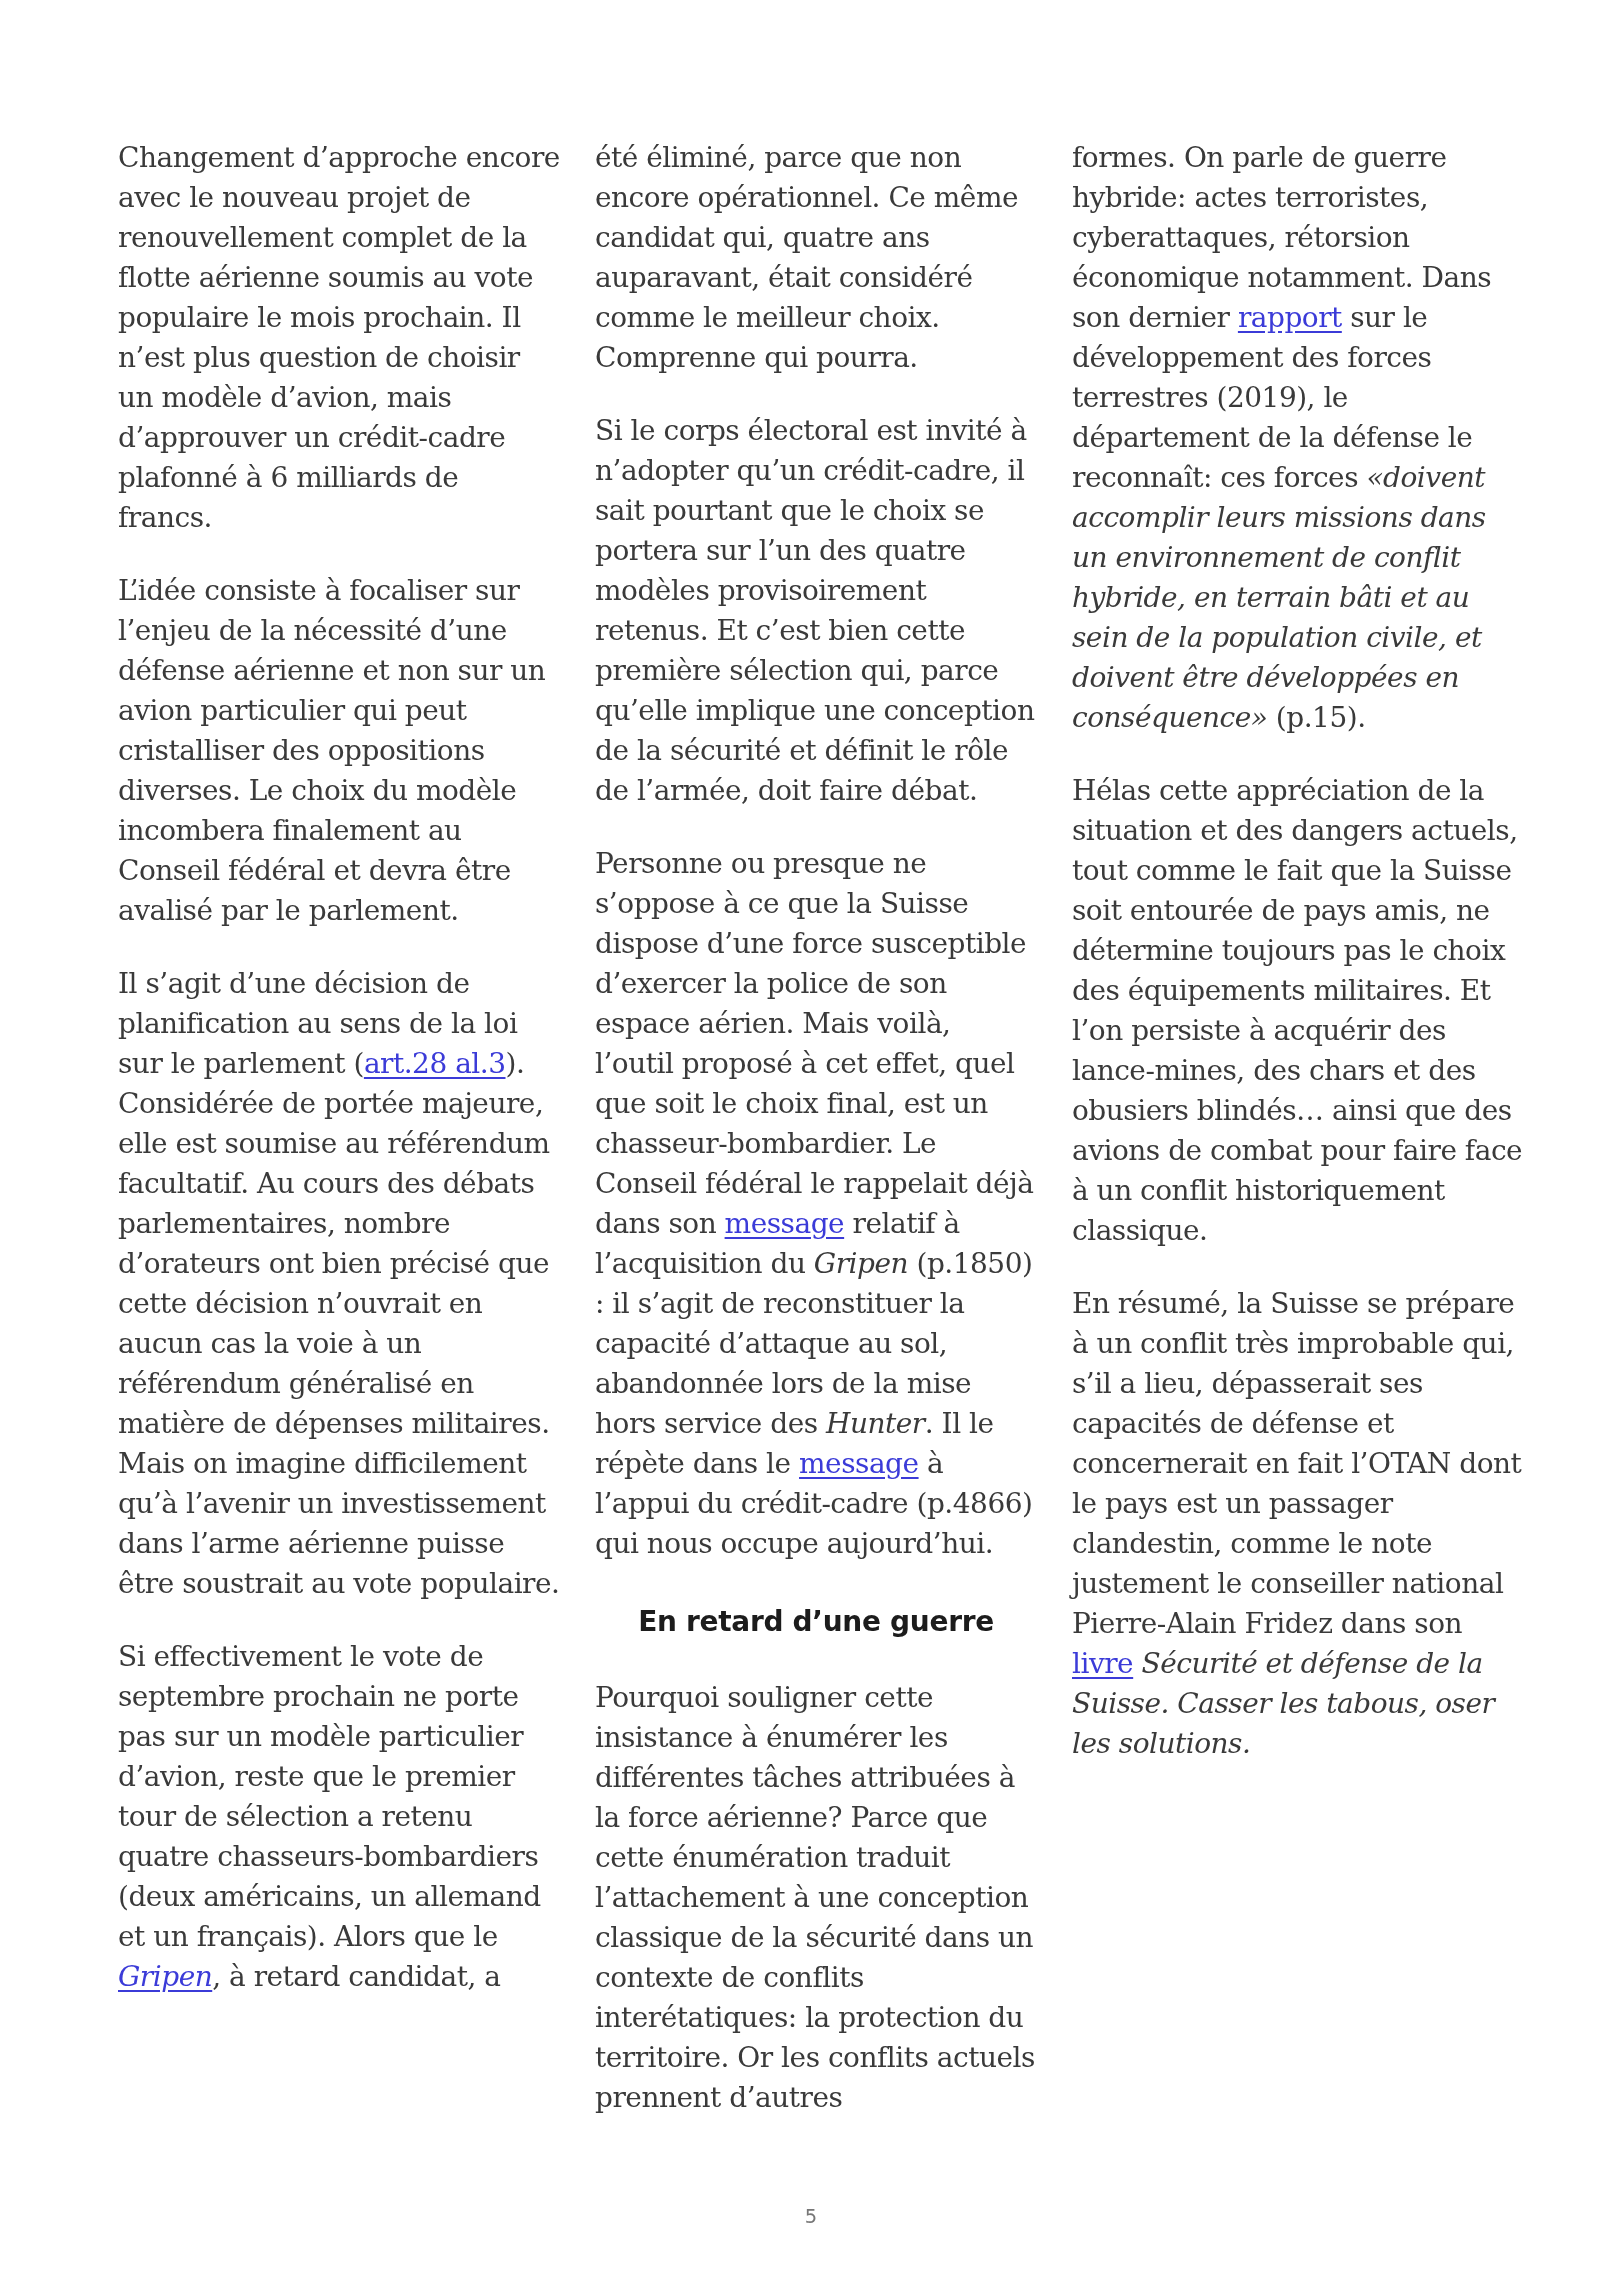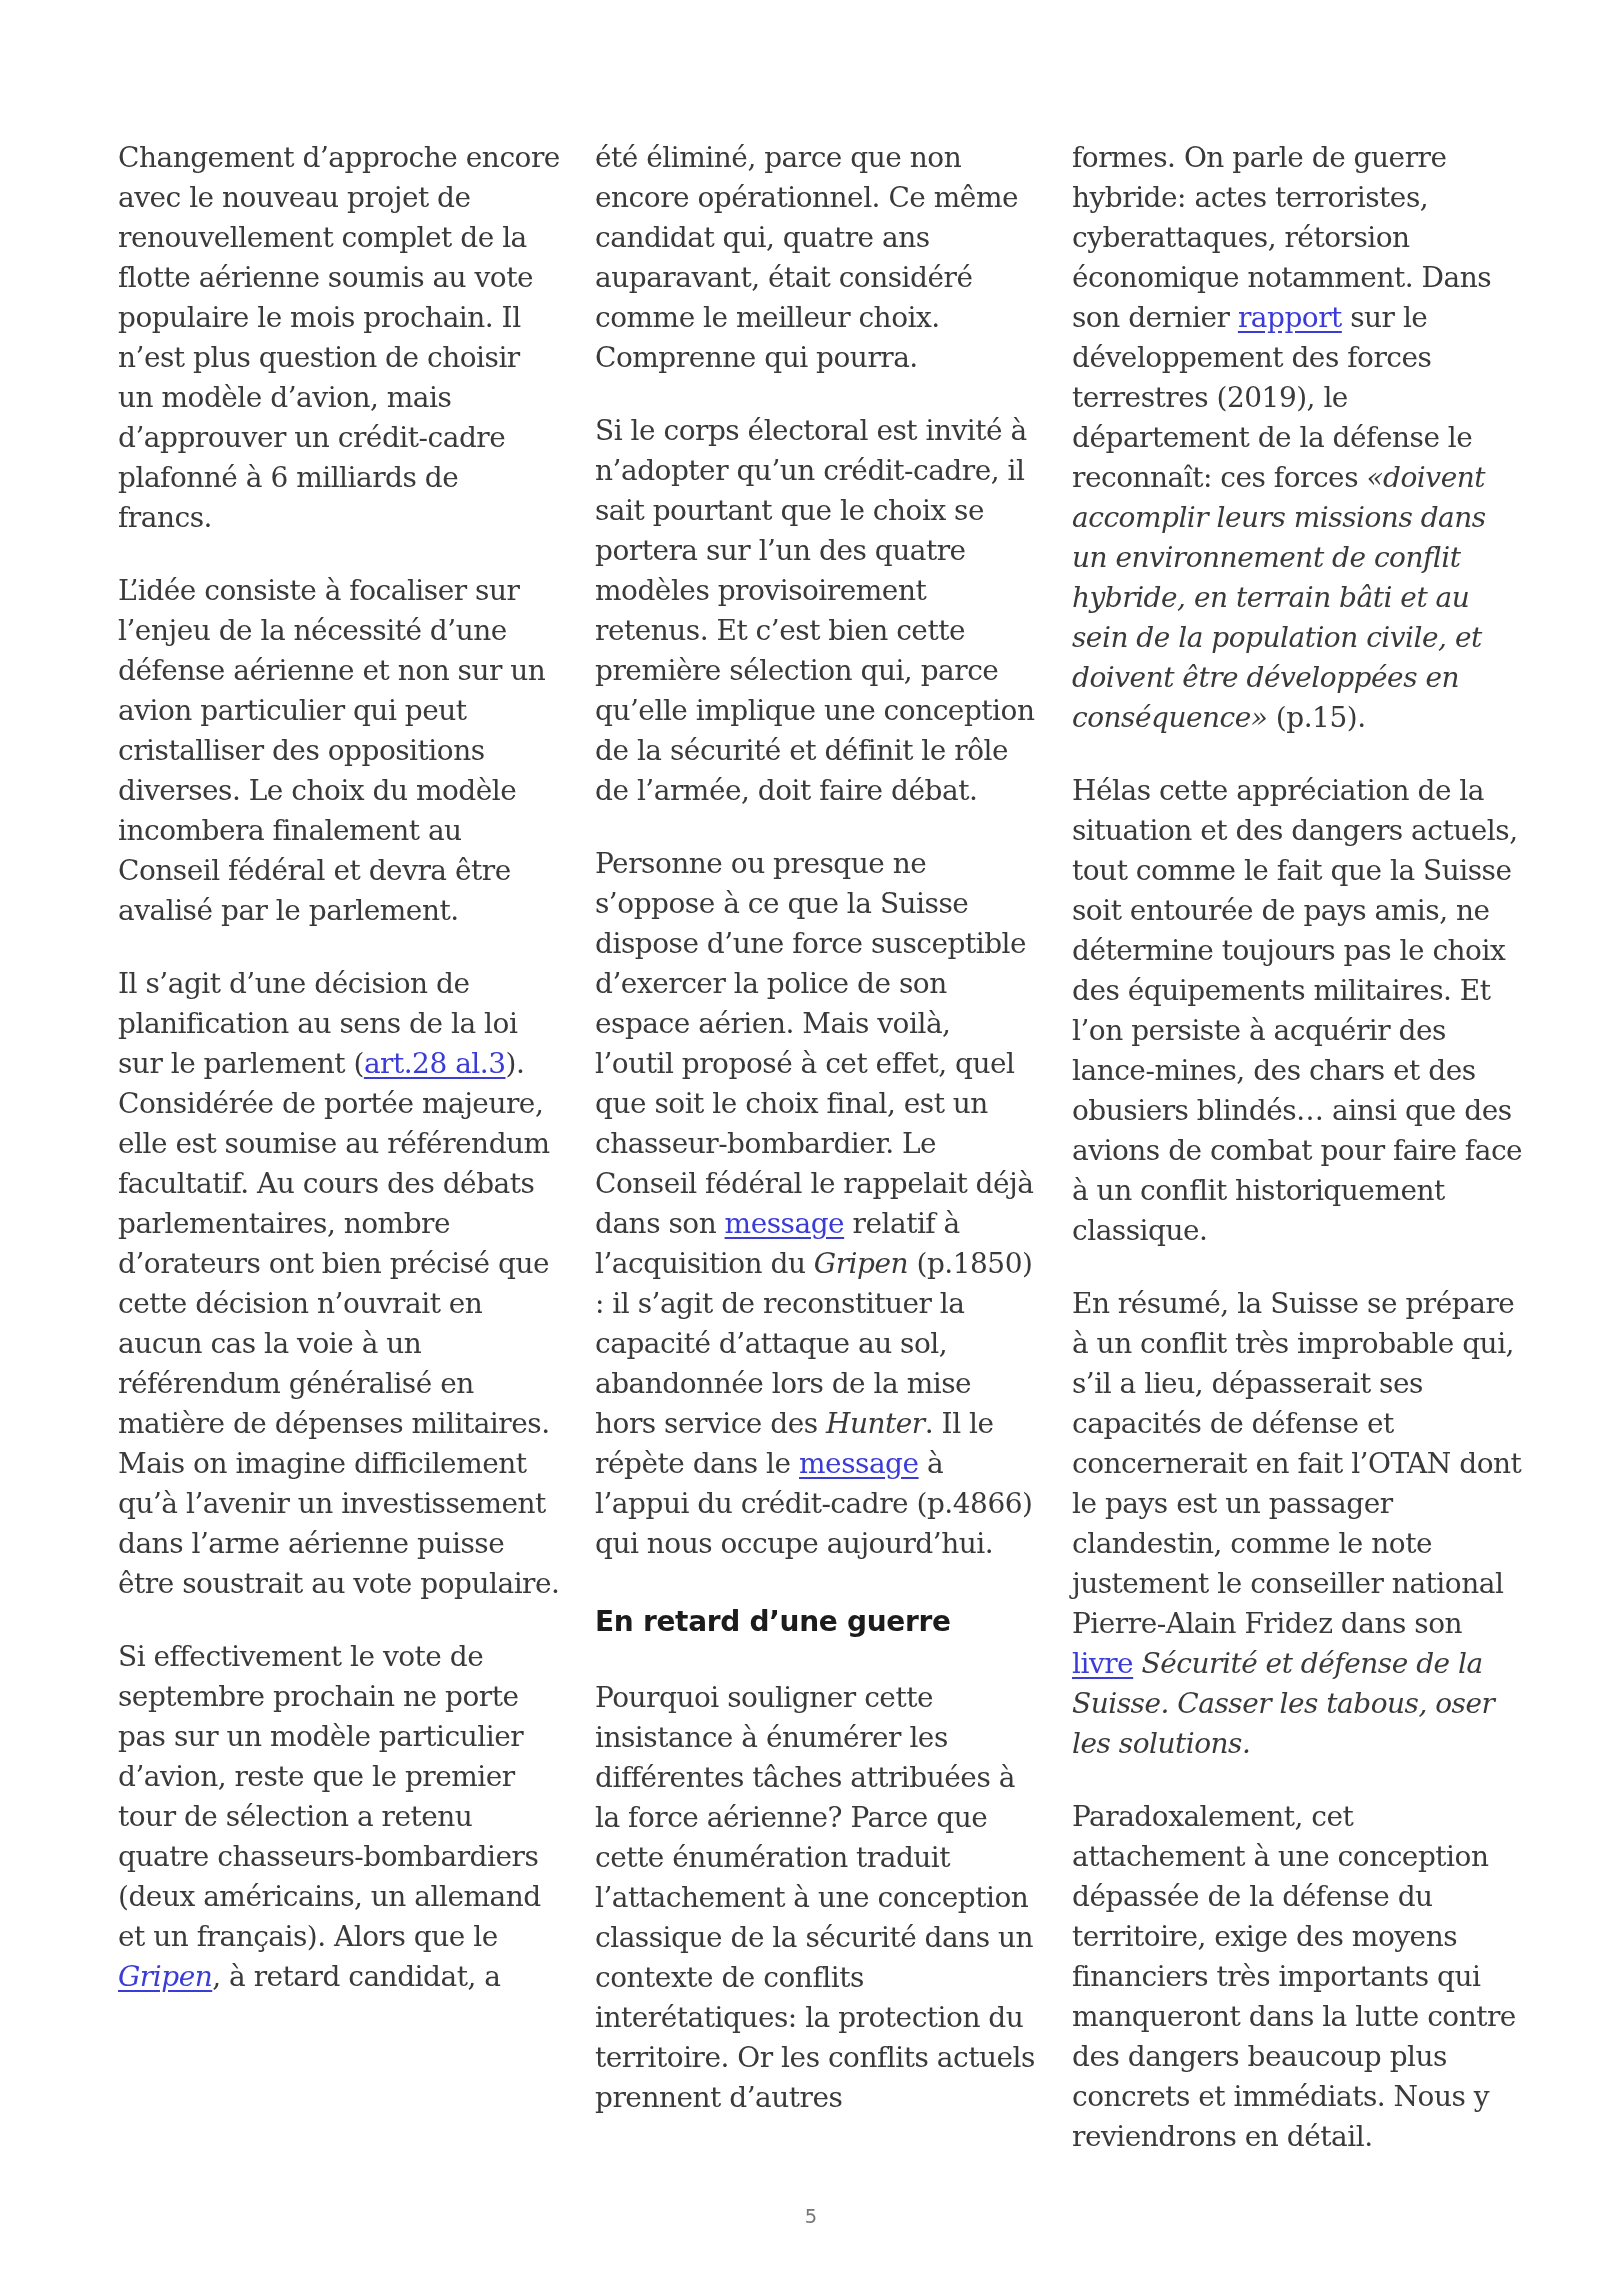--- a/index.html
+++ b/index.html
@@ -14,21 +14,21 @@
     letter-spacing: -0.5px;
   }
   .col p { margin: 16px 0 33px 0; }
   #col-1 { left: 118px; }
   #col-2 { left: 595px; }
   #col-3 { left: 1072px; width: 454px; }
   .heading {
     font-family: "DejaVu Sans", "Liberation Sans", sans-serif;
     font-weight: bold; color: #1c1c1c;
     font-size: 28px; line-height: 50px;
-    margin: 8px 0 31px 0; letter-spacing: -0.3px;
+    margin: 8px 0 31px 0; letter-spacing: -0.3px; text-align: center;
   }
   a.link { color: #3b3bd8; text-underline-offset: 4px; }
   em { font-style: italic; }
   .page-number {
     position: absolute; left: 0; width: 1622px; top: 2205px;
     text-align: center; font-family: "DejaVu Sans", "Liberation Sans", sans-serif;
     font-size: 19.5px; color: #777;
   }
 </style>
 </head>
@@ -46,17 +46,16 @@
   <p>Si le corps électoral est invité à n’adopter qu’un crédit-cadre, il sait pourtant que le choix se portera sur l’un des quatre modèles provisoirement retenus. Et c’est bien cette première sélection qui, parce qu’elle implique une conception de la sécurité et définit le rôle de l’armée, doit faire débat.</p>
   <p><span>Personne ou presque ne s’oppose à ce que la Suisse dispose d’une force susceptible d’exercer la police de son espace aérien. Mais voilà, l’outil proposé à cet effet, quel que soit le choix final, est un chasseur-bombardier. Le Conseil fédéral le rappelait déjà dans son </span><a class="link" href="#" style="color: rgb(59, 59, 216);">message</a><span> relatif à l’acquisition du </span><em>Gripen</em><span> (p.1850) : il s’agit de reconstituer la capacité d’attaque au sol, abandonnée lors de la mise hors service des </span><em>Hunter</em><span>. Il le répète dans le </span><a class="link" href="#" style="color: rgb(59, 59, 216);">message</a><span> à l’appui du crédit-cadre (p.4866) qui nous occupe aujourd’hui.</span></p>
   <div class="heading">En retard d’une guerre</div>
   <p>Pourquoi souligner cette insistance à énumérer les différentes tâches attribuées à la force aérienne? Parce que cette énumération traduit l’attachement à une conception classique de la sécurité dans un contexte de conflits interétatiques: la protection du territoire. Or les conflits actuels prennent d’autres</p>
 </div>
 
 <div id="col-3" class="col">
   <p><span>formes. On parle de guerre hybride: actes terroristes, cyberattaques, rétorsion économique notamment. Dans son dernier </span><a class="link" href="#" style="color: rgb(59, 59, 216);">rapport</a><span> sur le développement des forces terrestres (2019), le département de la défense le reconnaît: ces forces </span><em>«doivent accomplir leurs missions dans un environnement de conflit hybride, en terrain bâti et au sein de la population civile, et doivent être développées en conséquence»</em><span> (p.15).</span></p>
   <p>Hélas cette appréciation de la situation et des dangers actuels, tout comme le fait que la Suisse soit entourée de pays amis, ne détermine toujours pas le choix des équipements militaires. Et l’on persiste à acquérir des lance-mines, des chars et des obusiers blindés… ainsi que des avions de combat pour faire face à un conflit historiquement classique.</p>
   <p><span>En résumé, la Suisse se prépare à un conflit très improbable qui, s’il a lieu, dépasserait ses capacités de défense et concernerait en fait l’OTAN dont le pays est un passager clandestin, comme le note justement le conseiller national Pierre-Alain Fridez dans son </span><a class="link" href="#" style="color: rgb(59, 59, 216);">livre</a><span> </span><em>Sécurité et défense de la Suisse. Casser les tabous, oser les solutions.</em></p>
-  <p>Paradoxalement, cet attachement à une conception dépassée de la défense du territoire, exige des moyens financiers très importants qui manqueront dans la lutte contre des dangers beaucoup plus concrets et immédiats. Nous y reviendrons en détail.</p>
 </div>
 
 <div class="page-number">5</div>
 
 
 </body></html>

